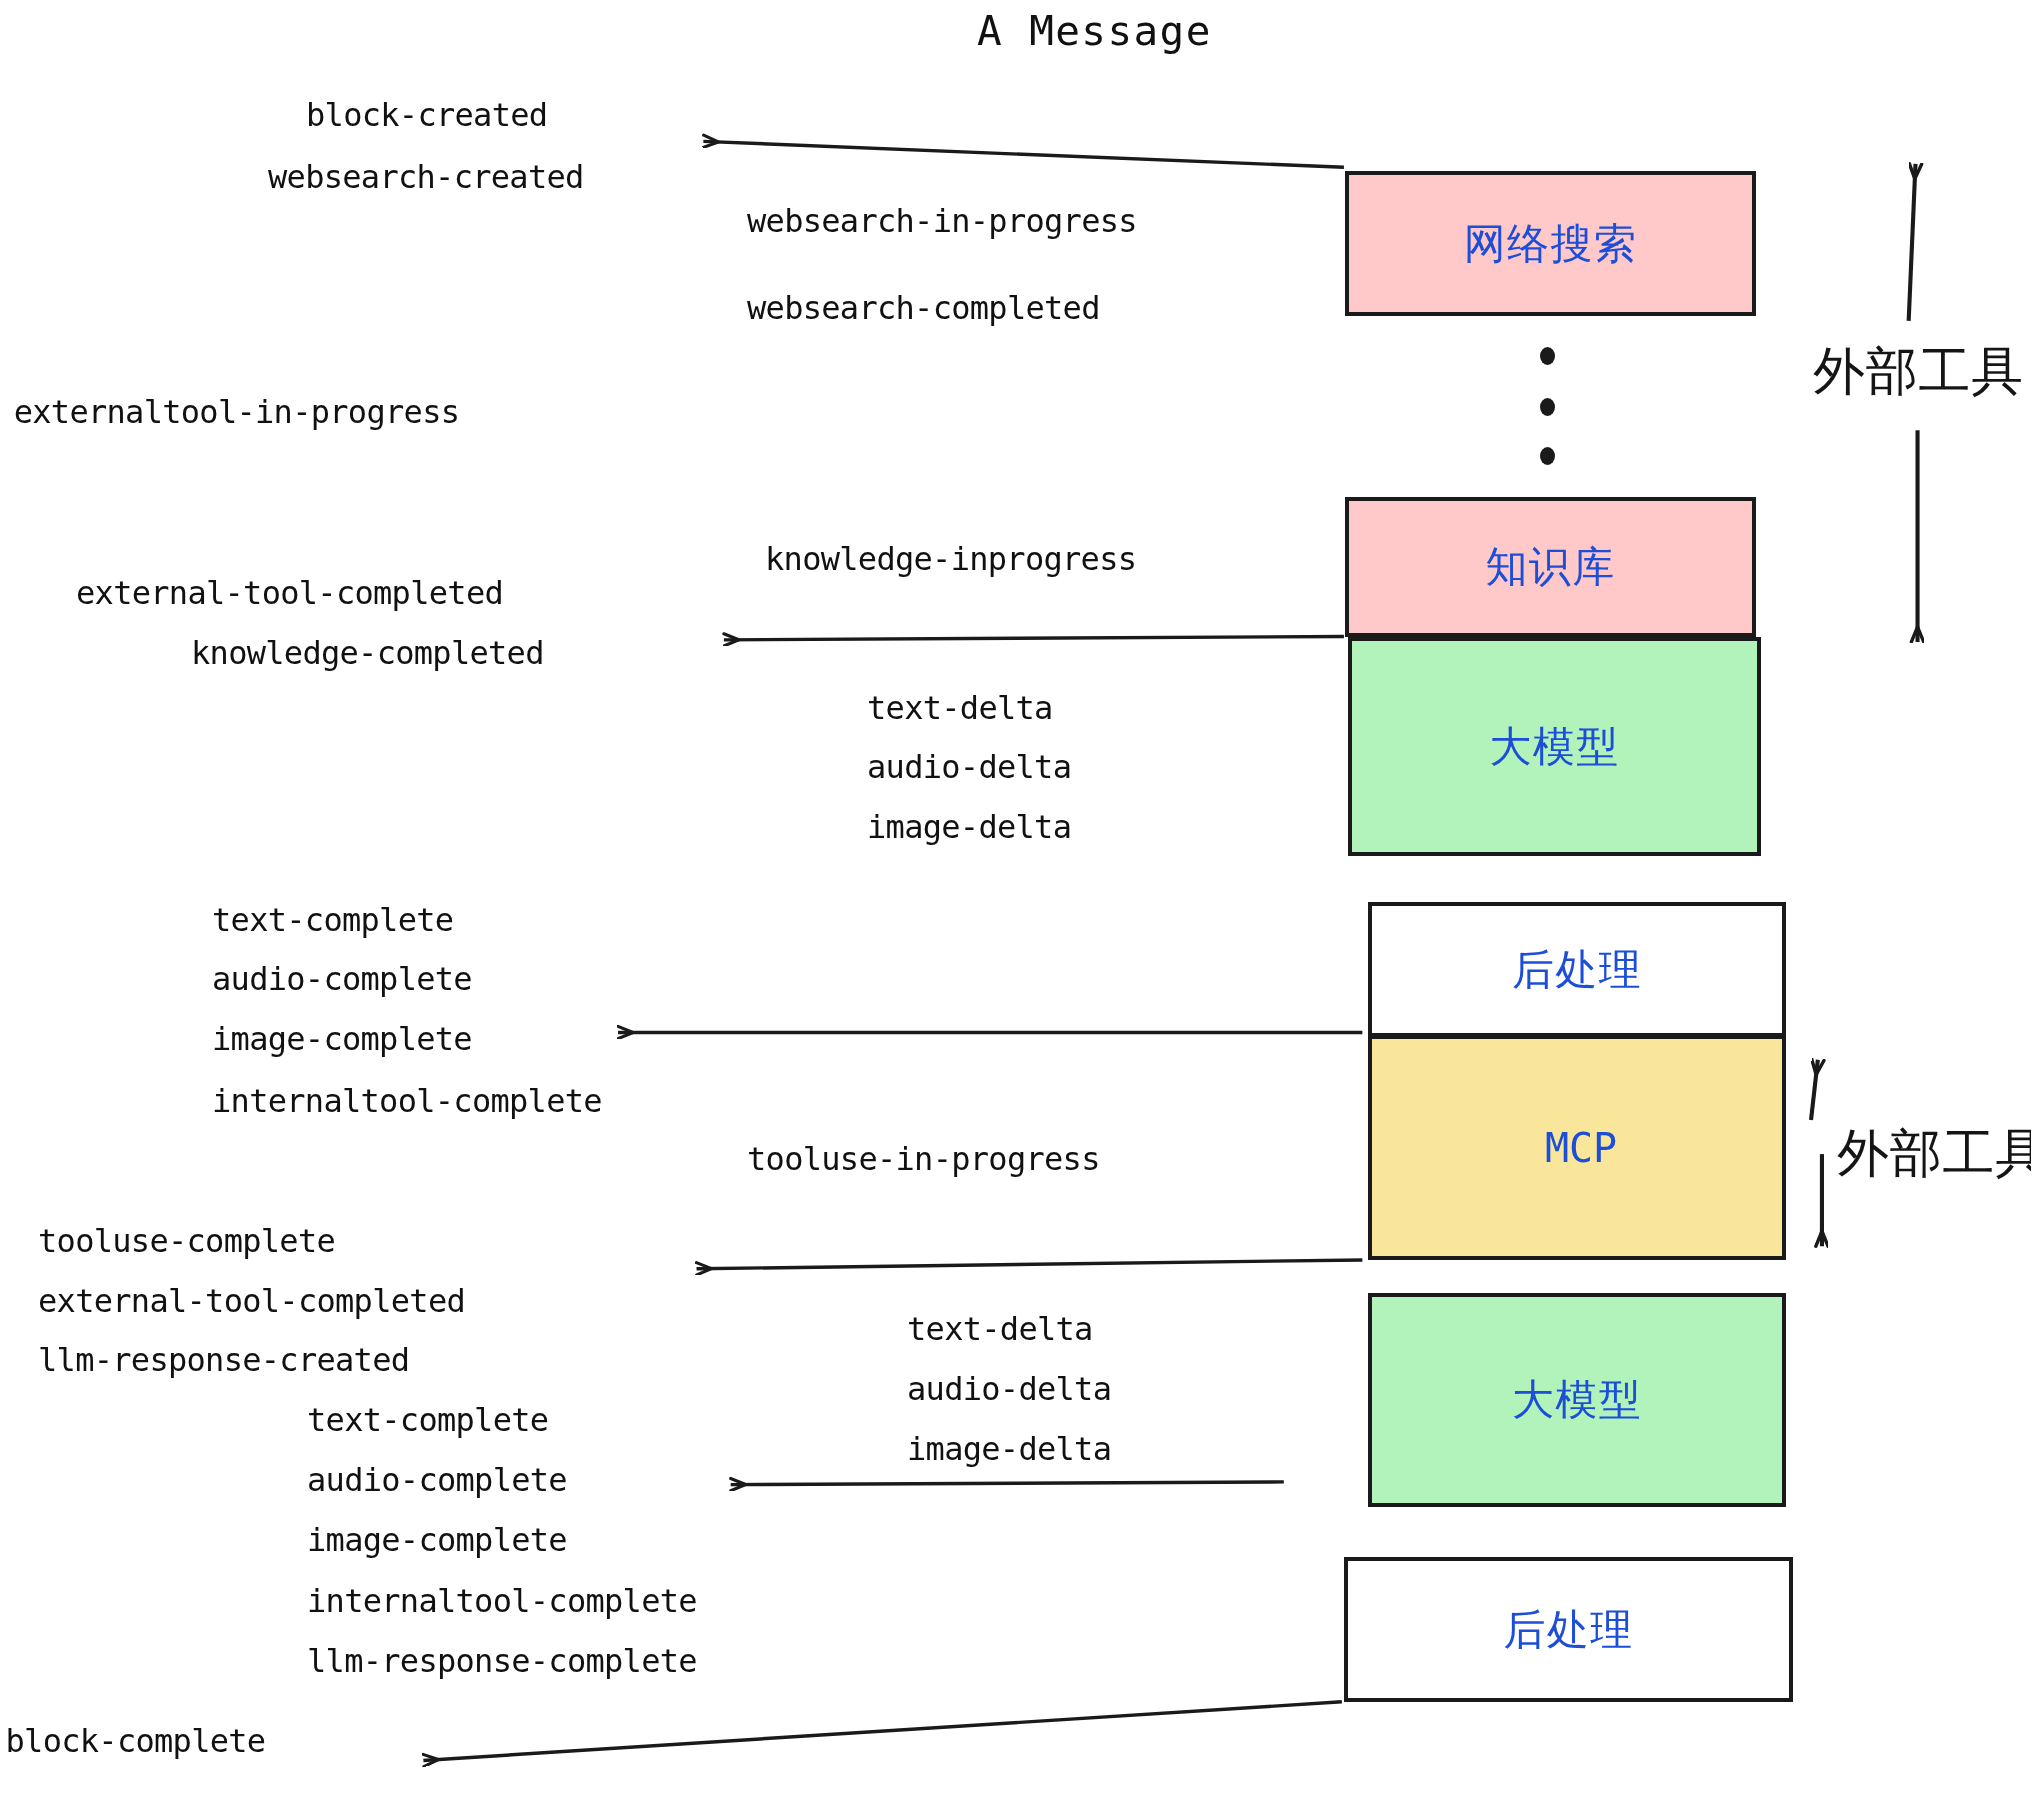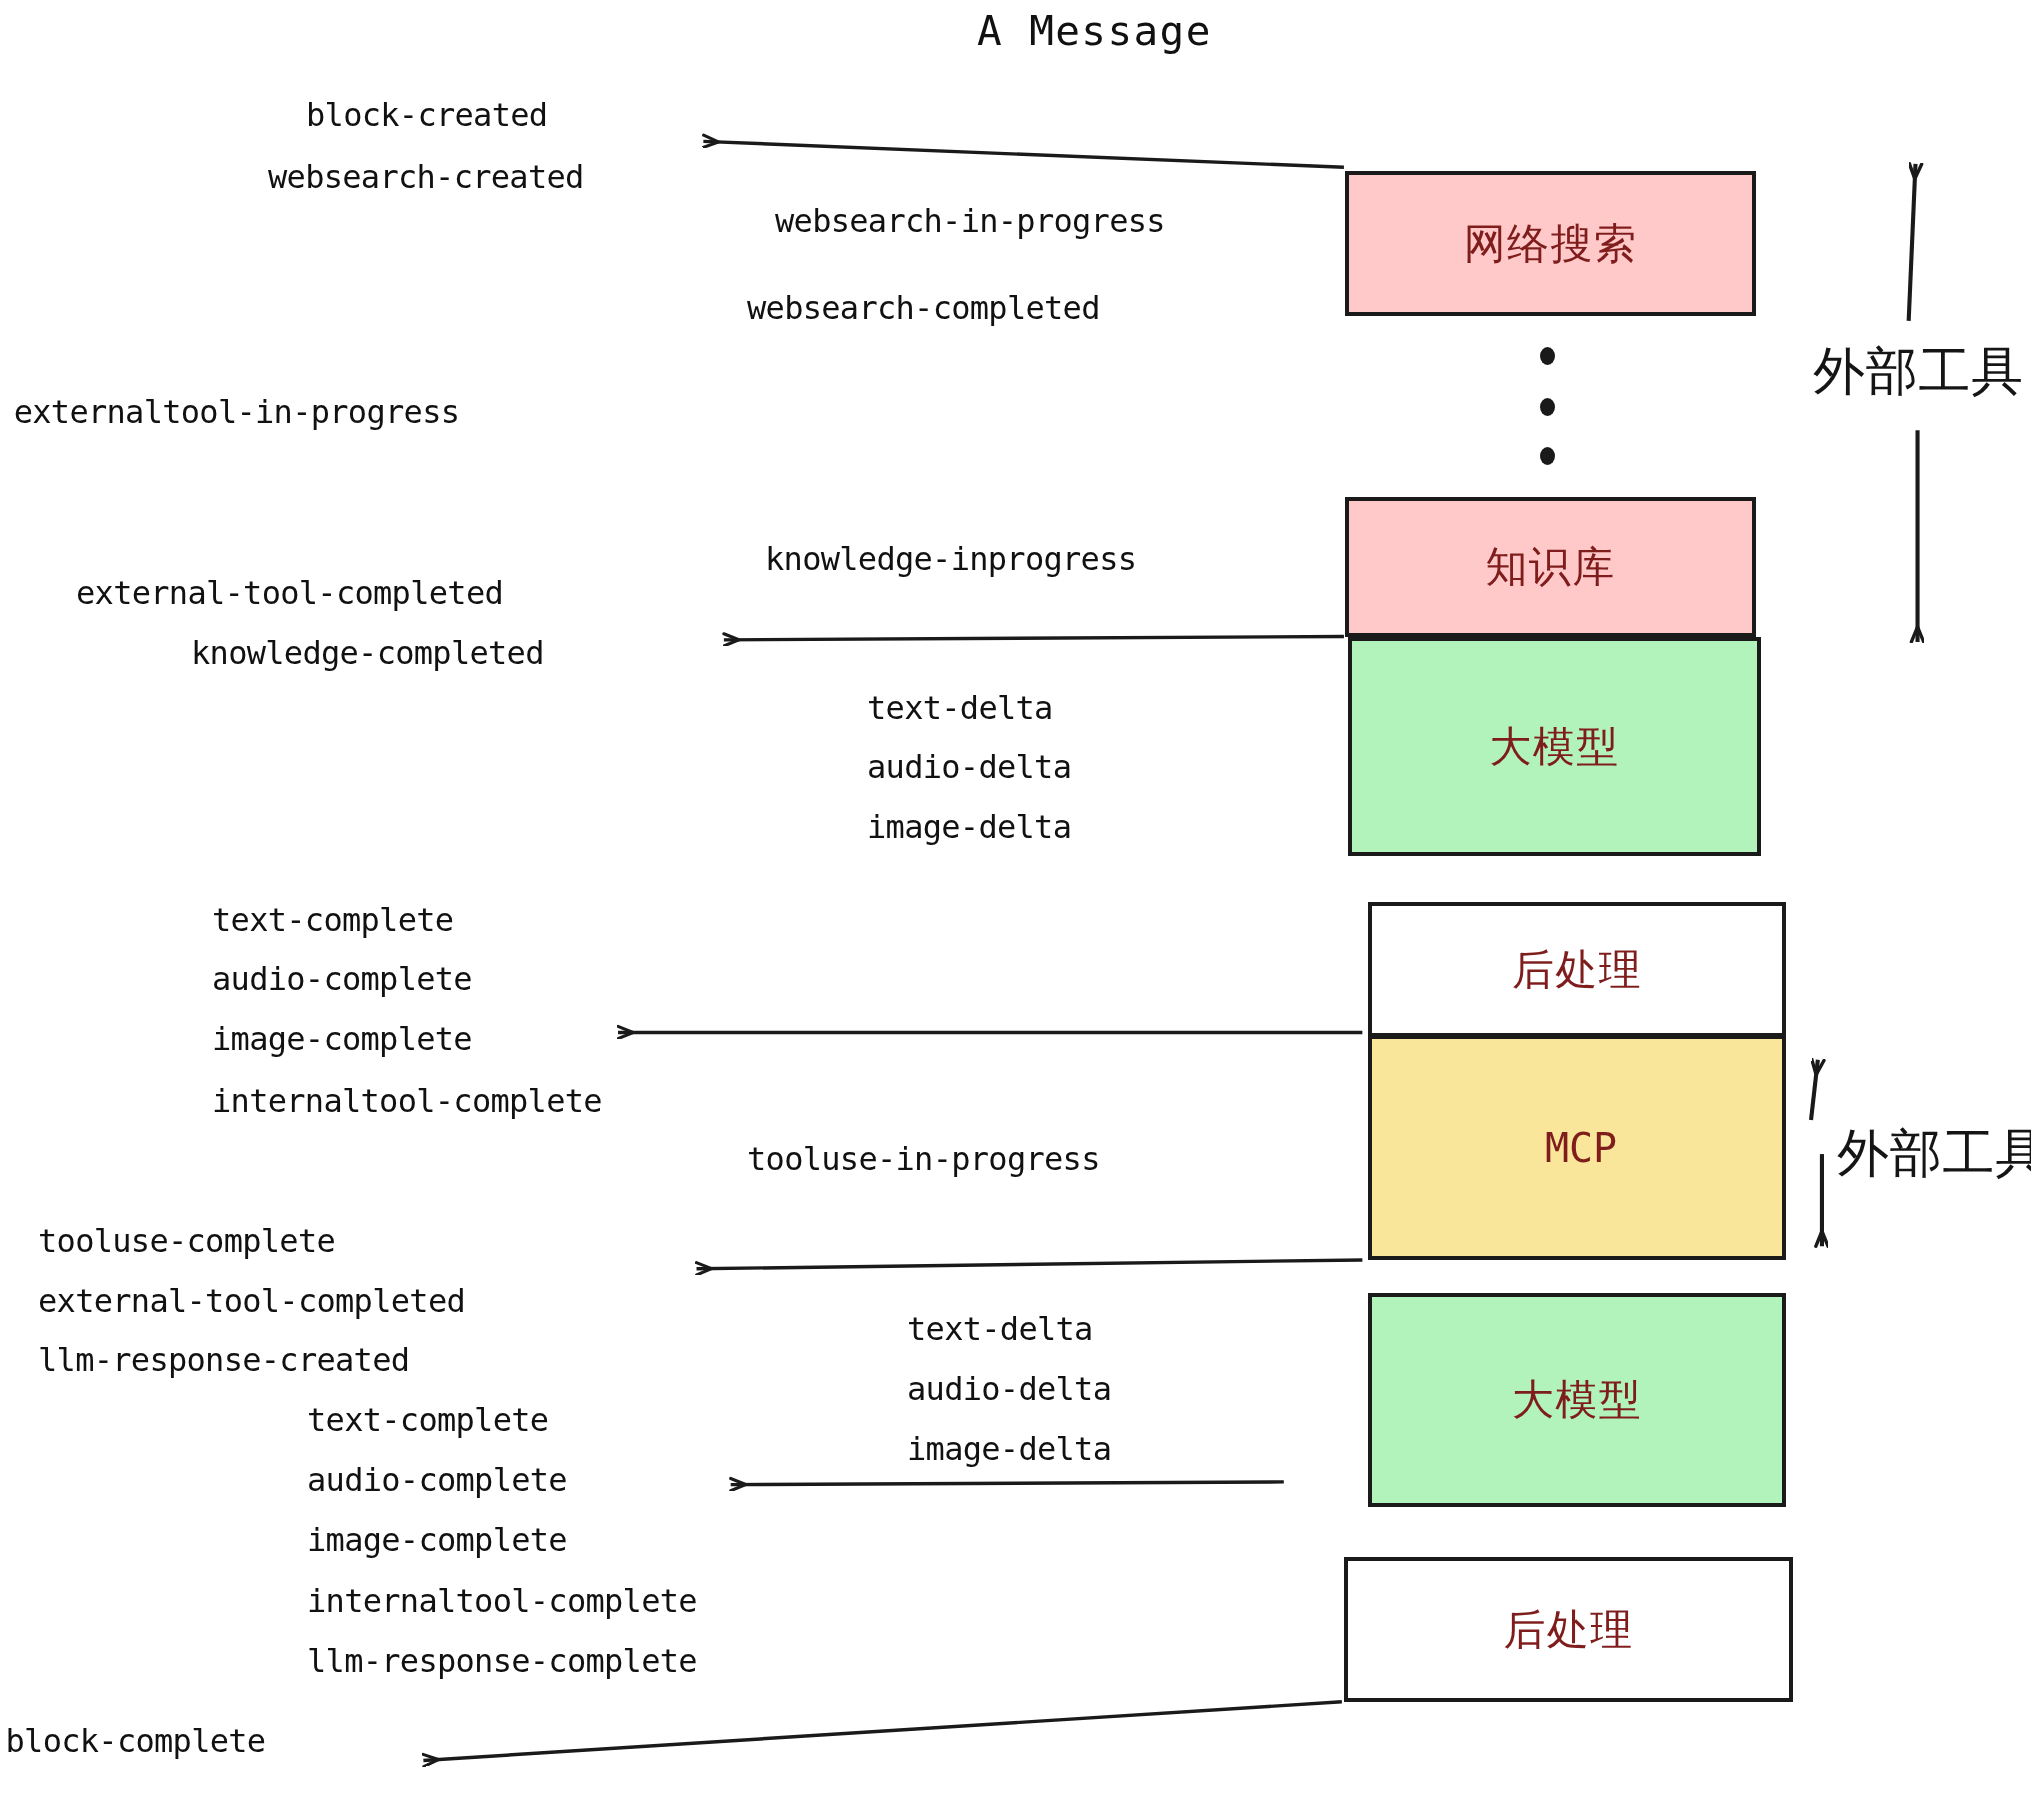--- a/index.html
+++ b/index.html
@@ -34,21 +34,21 @@
   }
   .node {
     position: absolute;
     box-sizing: border-box;
     border: 4.1px solid #1a1a1a;
     display: flex;
     align-items: center;
     justify-content: center;
     font-family: "DejaVu Sans", sans-serif;
     font-size: 42px;
-    color: #7f1d1d;
+    color: #1d4ed8;
     letter-spacing: 1.4px;
   }
   .node.mono {
     font-family: "DejaVu Sans Mono", monospace;
     font-size: 40px;
     letter-spacing: 0;
     padding-left: 8px;
   }
   .grouplabel {
     position: absolute;
@@ -76,21 +76,21 @@
 </style>
 </head>
 <body>
 
 <div id="canvas">
 
   <div class="title" style="left:977px; top:6.8px;">A Message</div>
 
   <div class="evt" style="left:306px; top:99px;">block-created</div>
   <div class="evt" style="left:268px; top:161px;">websearch-created</div>
-  <div class="evt" style="left:747px; top:205px;margin-left:28px;">websearch-in-progress</div>
+  <div class="evt" style="left:747px; top:205px;">websearch-in-progress</div>
   <div class="evt" style="left:747px; top:292px;">websearch-completed</div>
   <div class="evt" style="left:765px; top:543px;">knowledge-inprogress</div>
   <div class="evt" style="left:13.7px; top:396px;">externaltool-in-progress</div>
   <div class="evt" style="left:76px; top:577px;">external-tool-completed</div>
   <div class="evt" style="left:191px; top:637px;">knowledge-completed</div>
 
   <div class="evt" style="left:867px; top:692px;">text-delta</div>
   <div class="evt" style="left:867px; top:751px;">audio-delta</div>
   <div class="evt" style="left:867px; top:811px;">image-delta</div>
 

